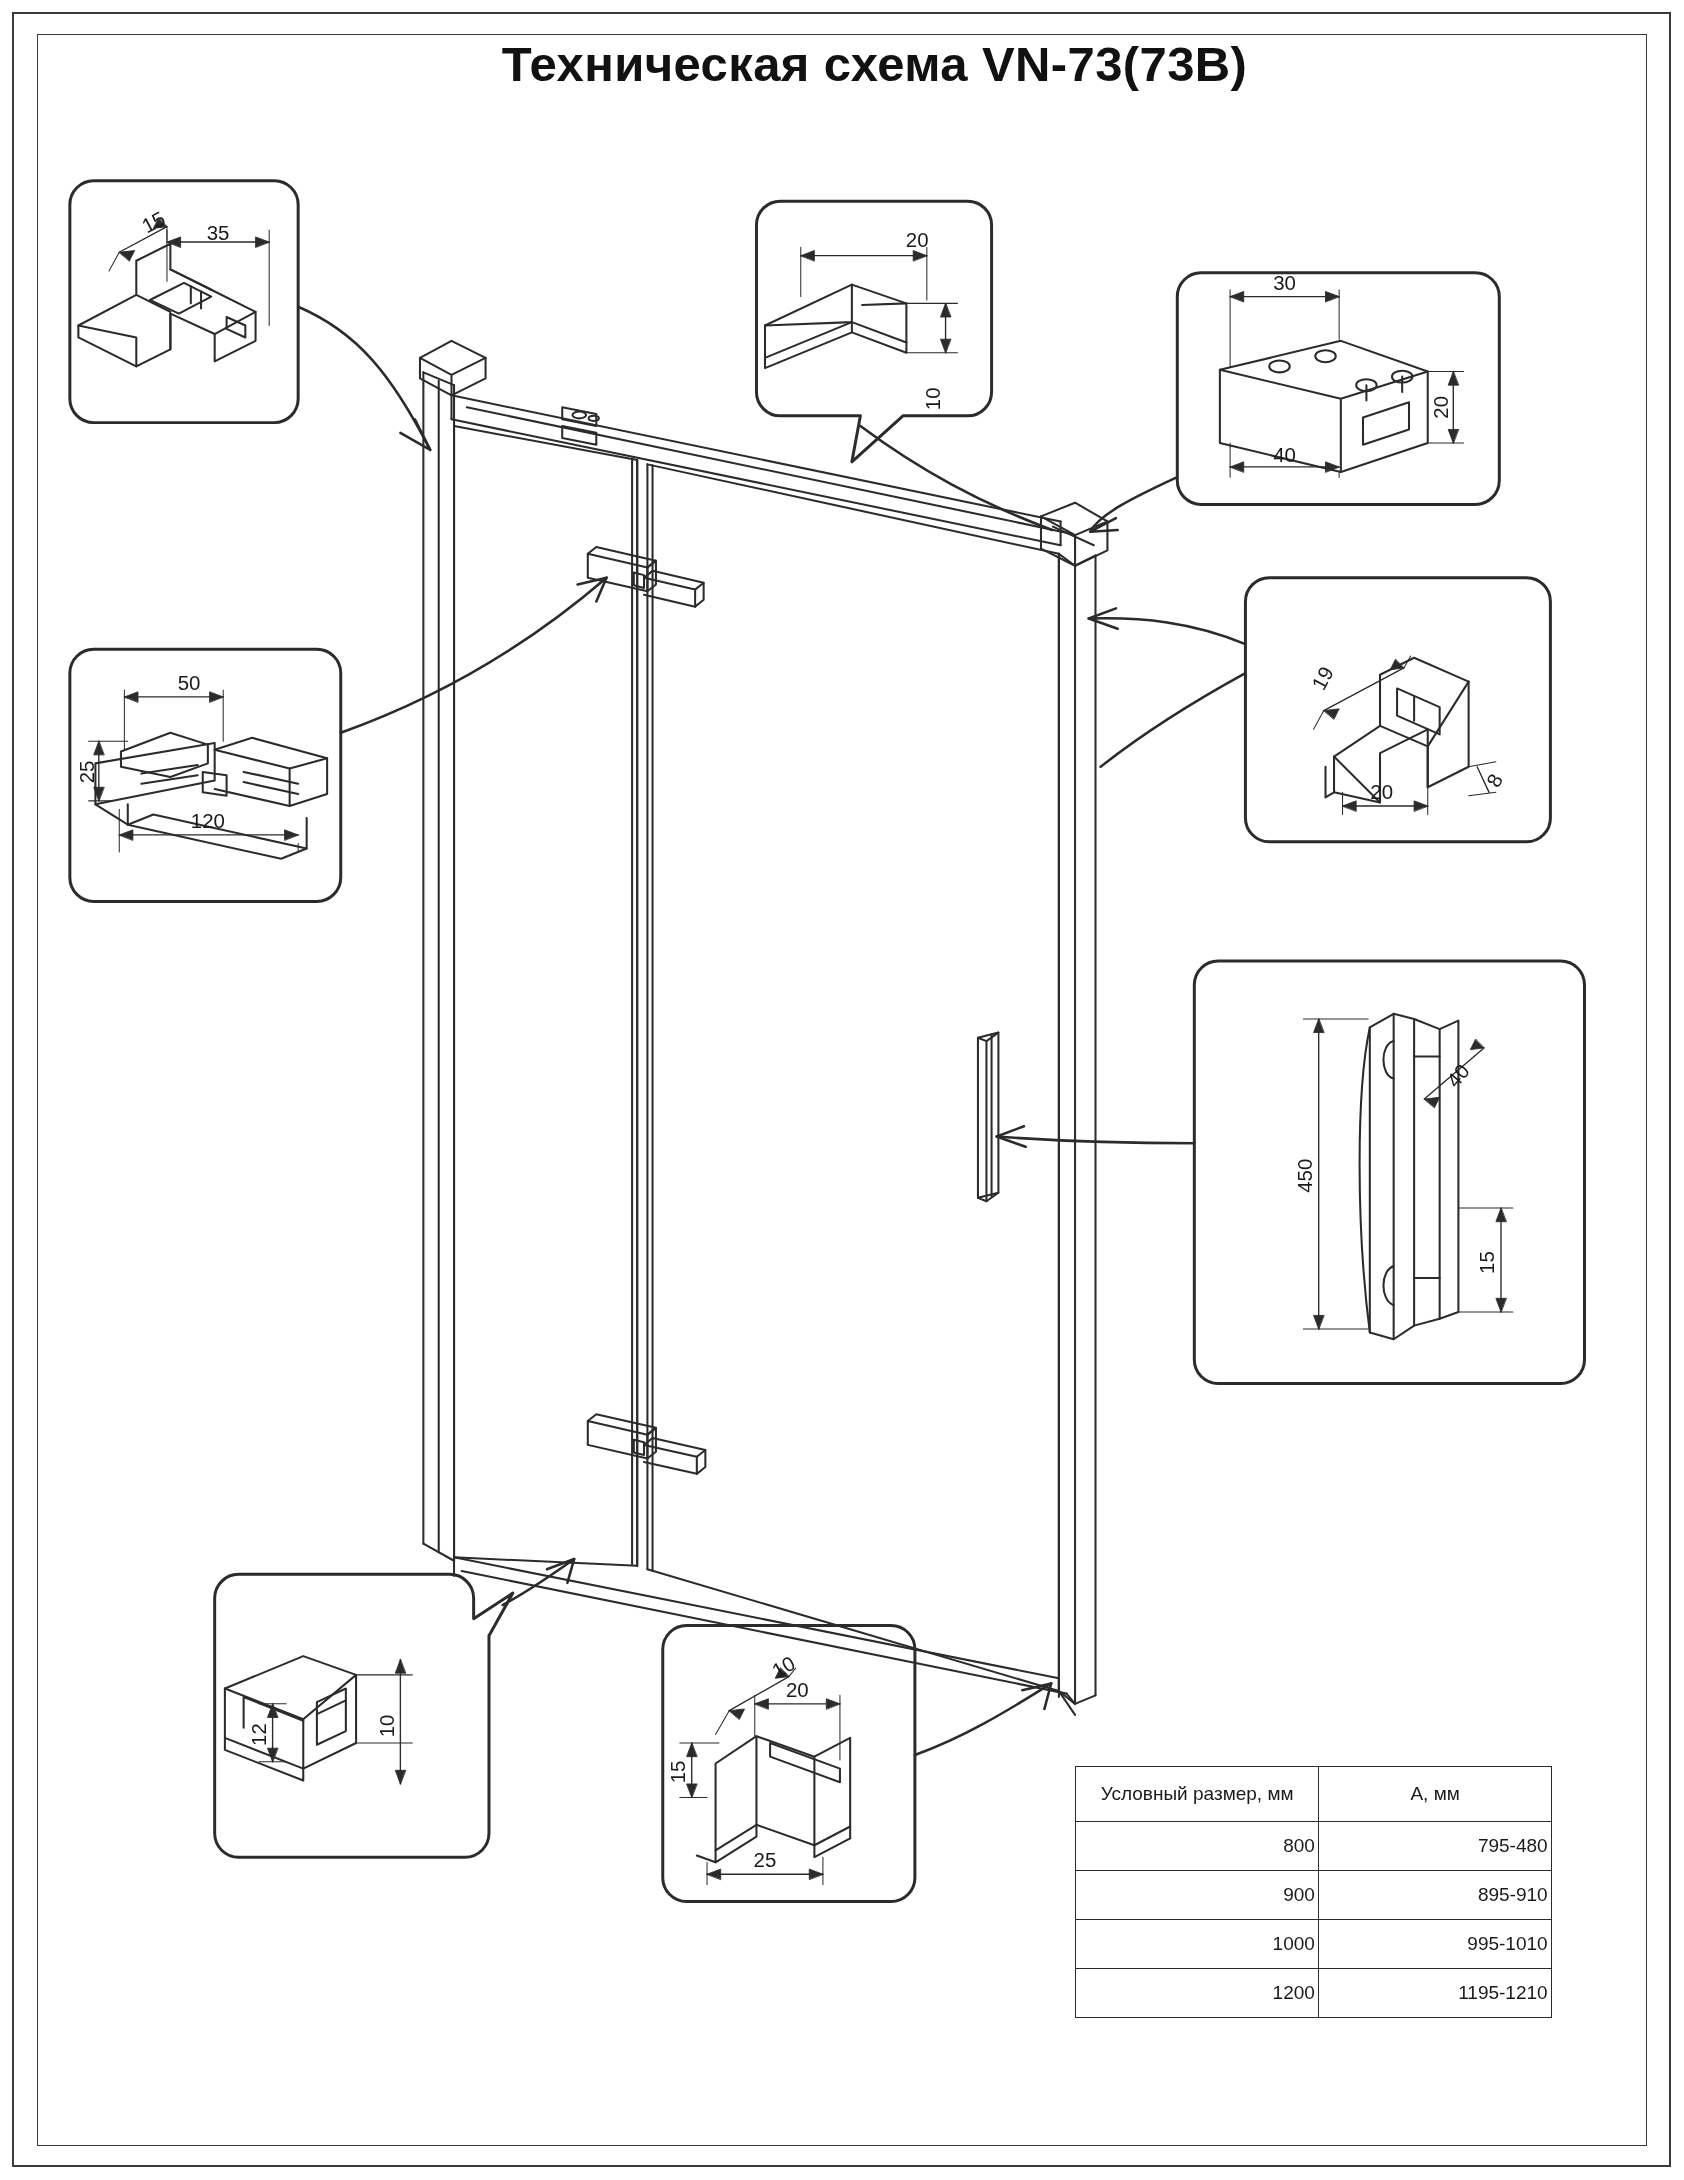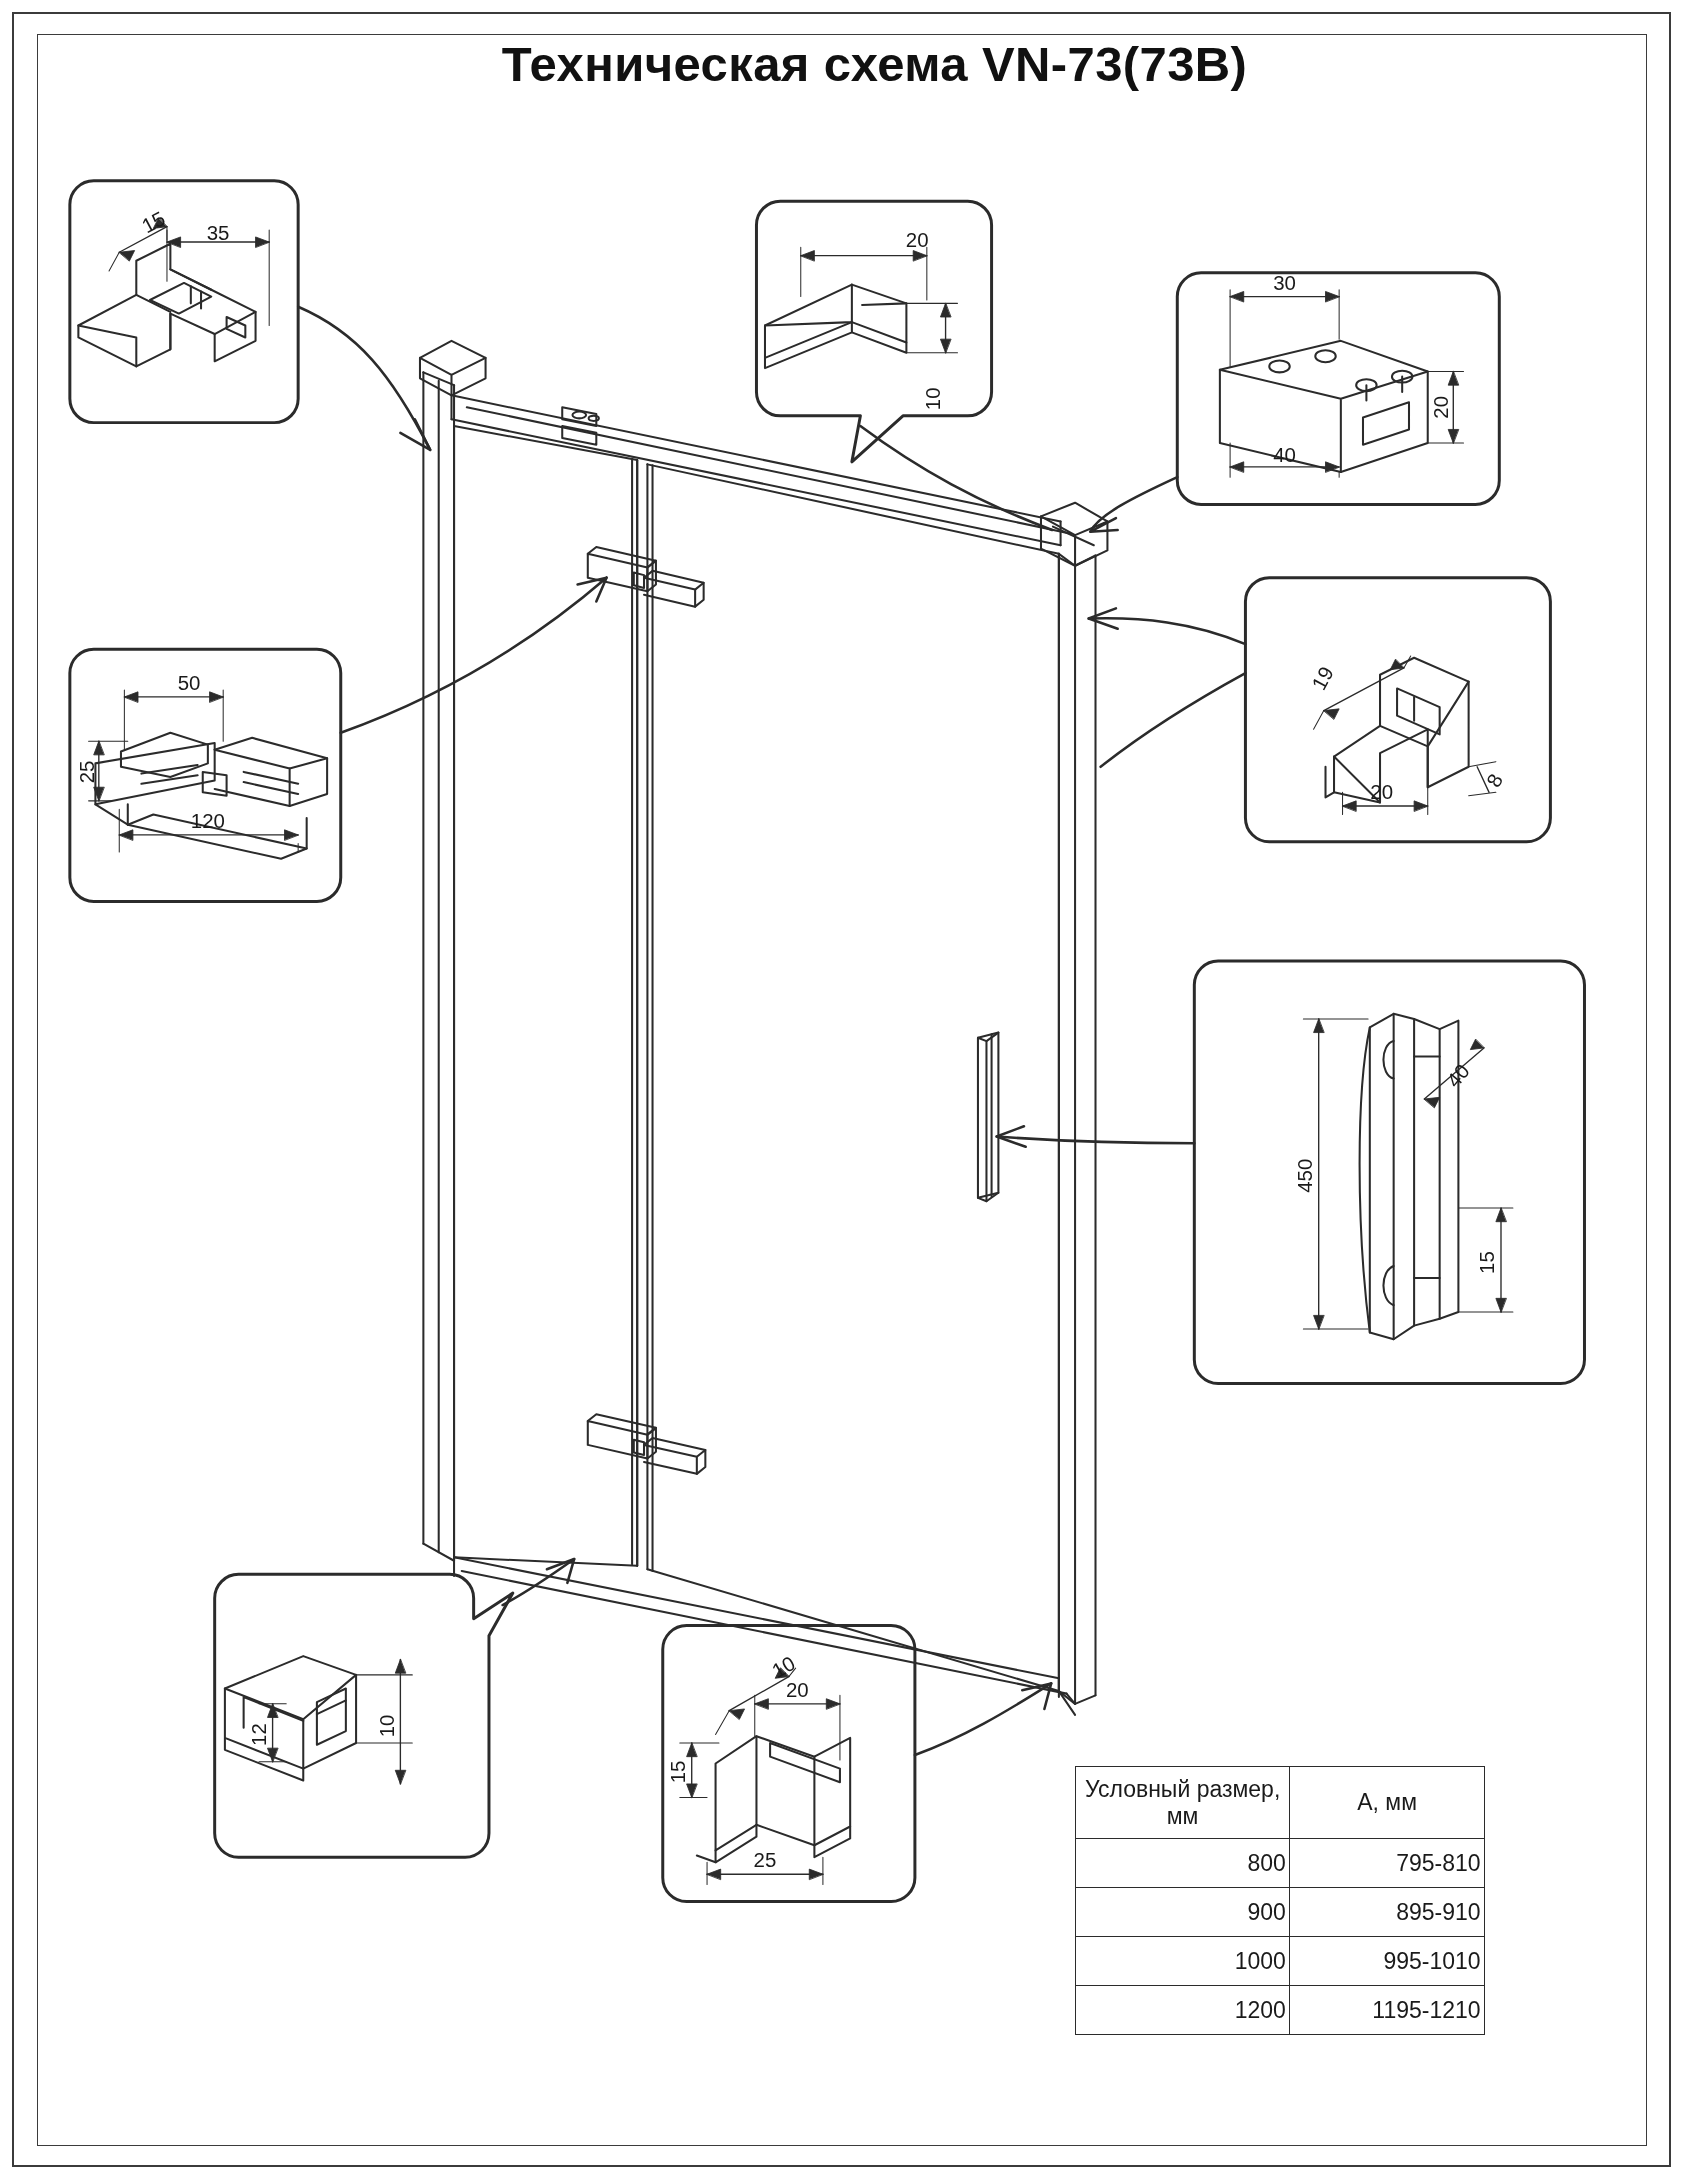--- a/index.html
+++ b/index.html
@@ -53,23 +53,23 @@
     left: 0; top: 0;
     width: 1685px;
     height: 2181px;
     pointer-events: none;
   }
   
   #size-table {
     position: absolute;
     left: 1075px;
     top: 1766px;
-    width: 410px;
+    width: 477px;
     border-collapse: collapse;
-    font-size: 23px;
+    font-size: 19px;
   }
   #size-table th, #size-table td {
     border: 1.7px solid #2b2b2b;
     text-align: center;
     padding: 8.5px 3.4px;
     font-weight: normal;
   }
   #size-table th {
     font-weight: normal;
     height: 37px;
@@ -422,21 +422,21 @@
   <table id="size-table">
     <thead>
       <tr>
         <th class="col-a">Условный размер, мм</th>
         <th class="col-b">A, мм</th>
       </tr>
     </thead>
     <tbody>
       <tr>
         <td>800</td>
-        <td>795-810</td>
+        <td>795-480</td>
       </tr>
       <tr>
         <td>900</td>
         <td>895-910</td>
       </tr>
       <tr>
         <td>1000</td>
         <td>995-1010</td>
       </tr>
       <tr>

